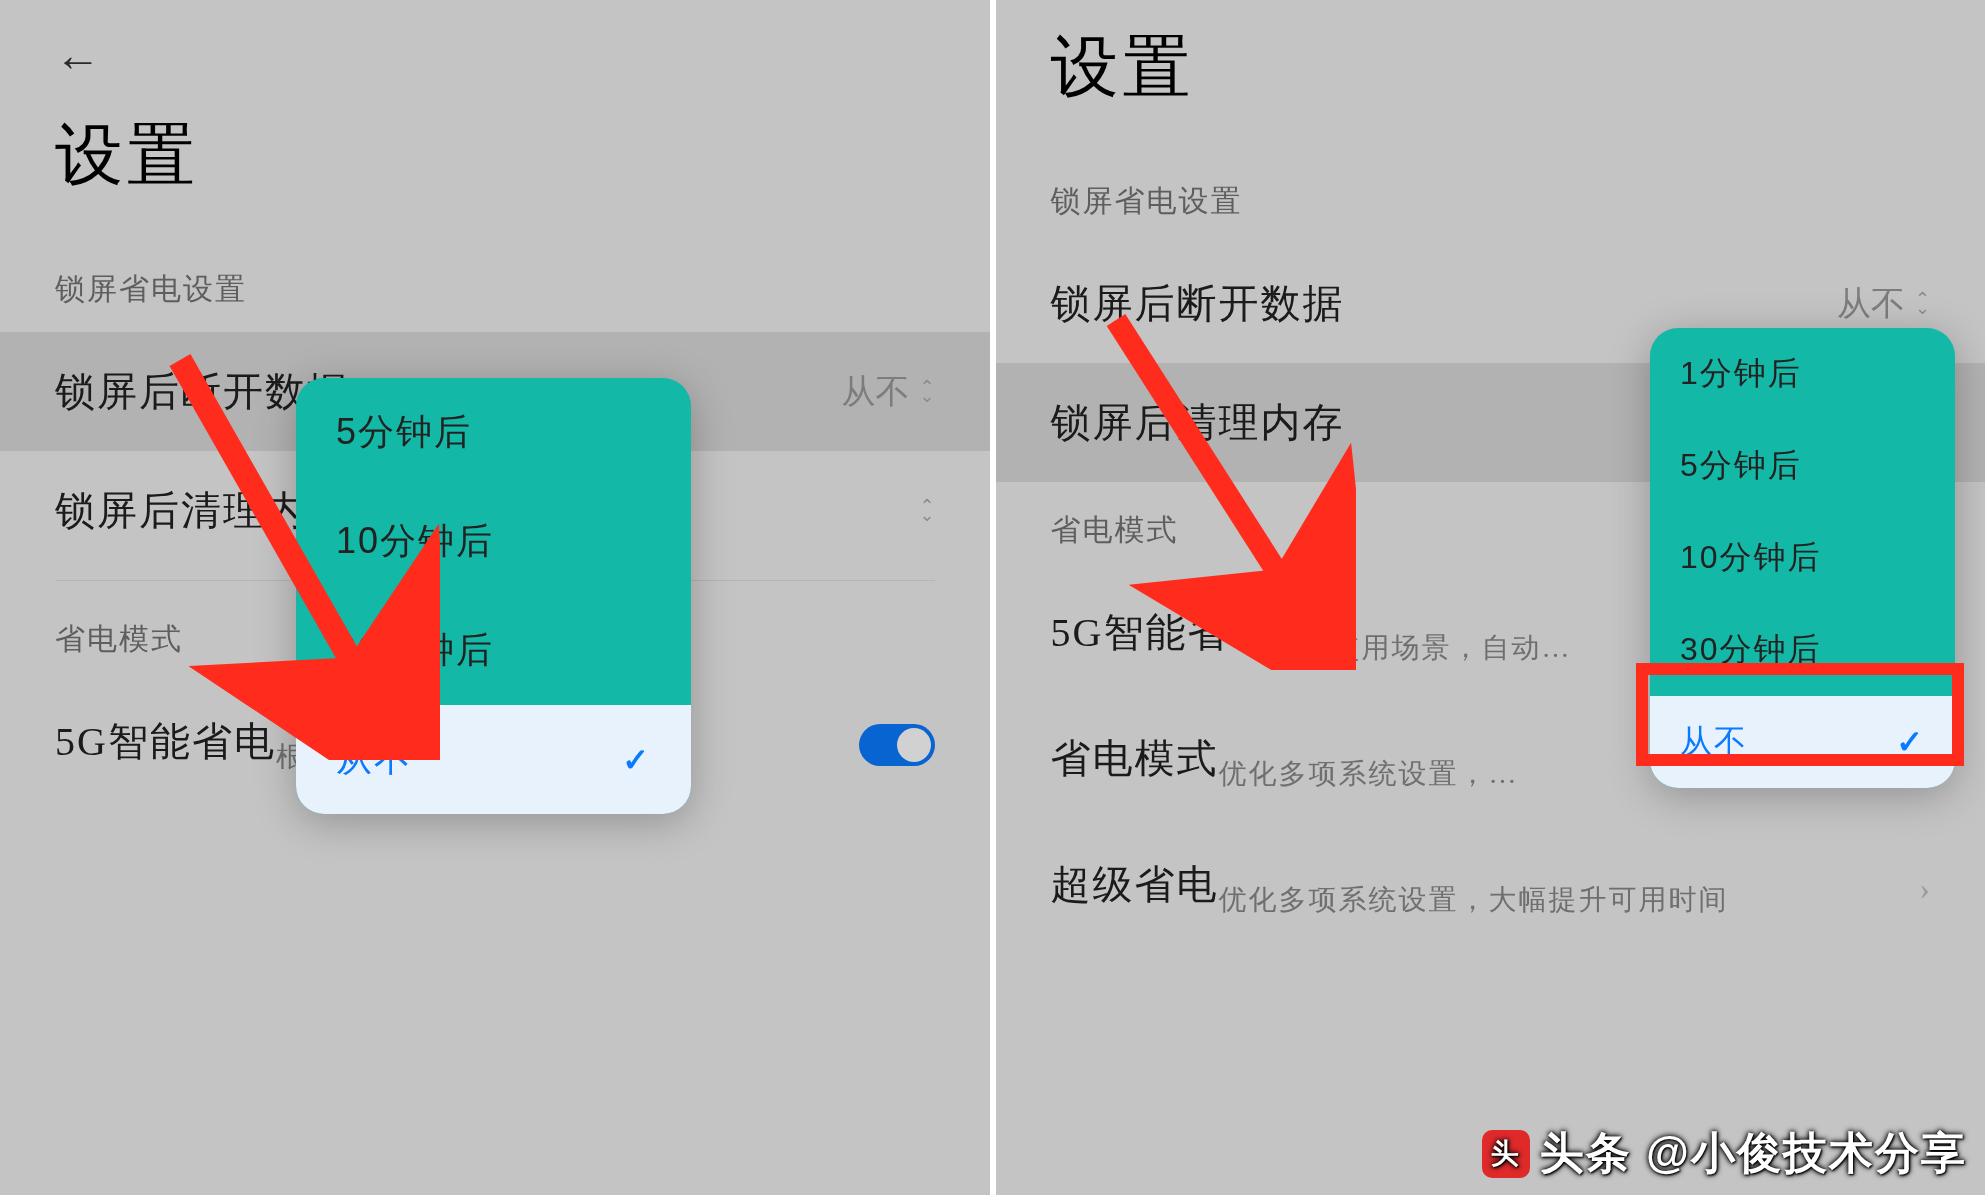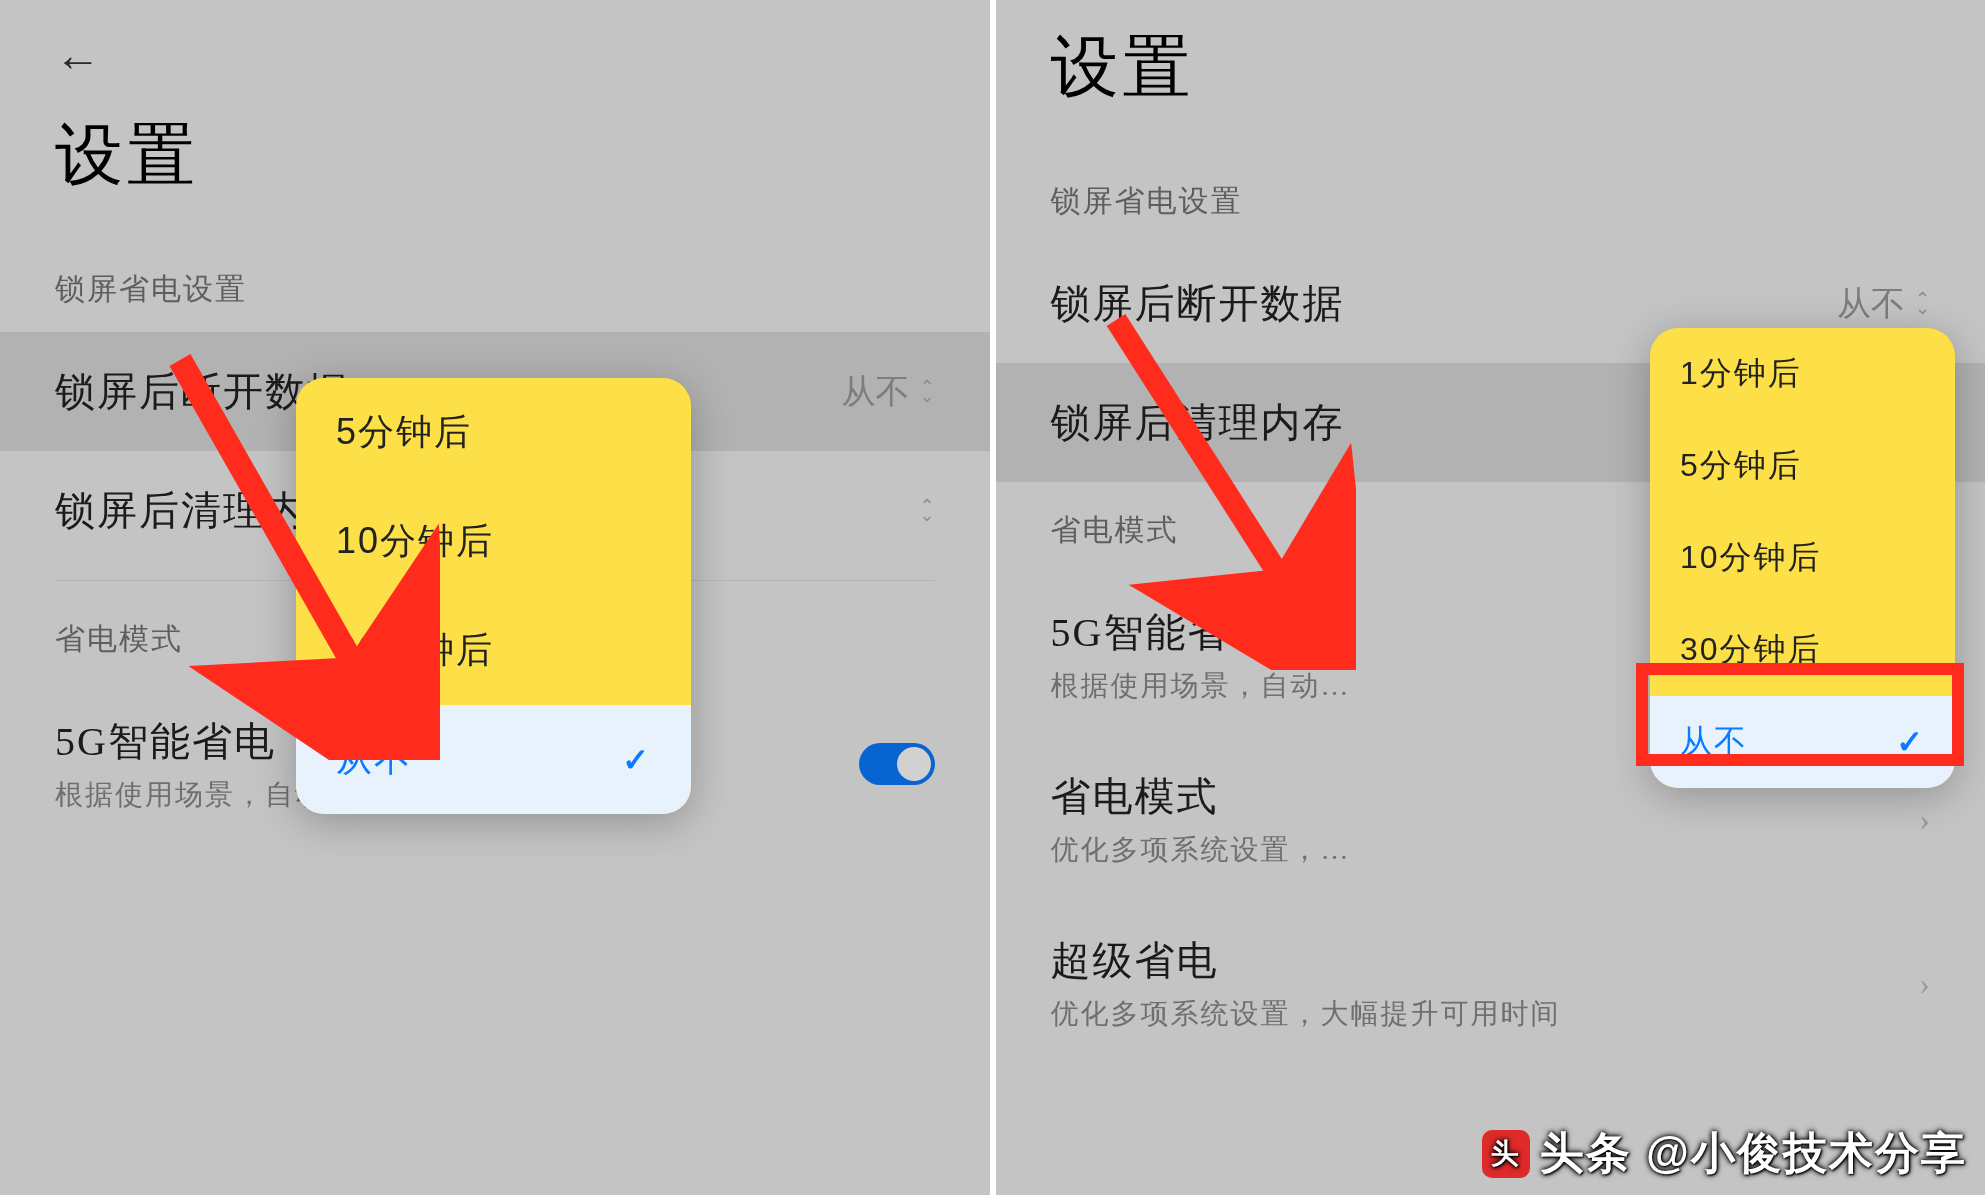--- a/index.html
+++ b/index.html
@@ -68,26 +68,26 @@
     }
     .setting-label {
       font-size: 40px;
       color: #222;
       font-weight: 400;
       letter-spacing: 2px;
     }
     .setting-sublabel {
       font-size: 28px;
       color: #888;
-      margin-top: 7px;
+      margin-top: 24px;
       letter-spacing: 2px;
     }
     .setting-left {
       display: flex;
-      flex-direction: column;
+      flex-direction: row;
     }
     .setting-value {
       display: flex;
       align-items: center;
       gap: 10px;
       font-size: 34px;
       color: #999;
     }
     .sort-arrows {
       display: inline-flex;
@@ -119,21 +119,21 @@
       background: #fff;
       border-radius: 50%;
     }
     .chevron-right {
       font-size: 32px;
       color: #bbb;
     }
     
     .popup {
       position: absolute;
-      background: #fde047;
+      background: #14b8a6;
       border-radius: 28px;
       box-shadow: 0 8px 40px rgba(0,0,0,0.25);
       z-index: 10;
       overflow: hidden;
     }
     .popup-left {
       top: 378px;
       left: 296px;
       width: 395px;
     }

